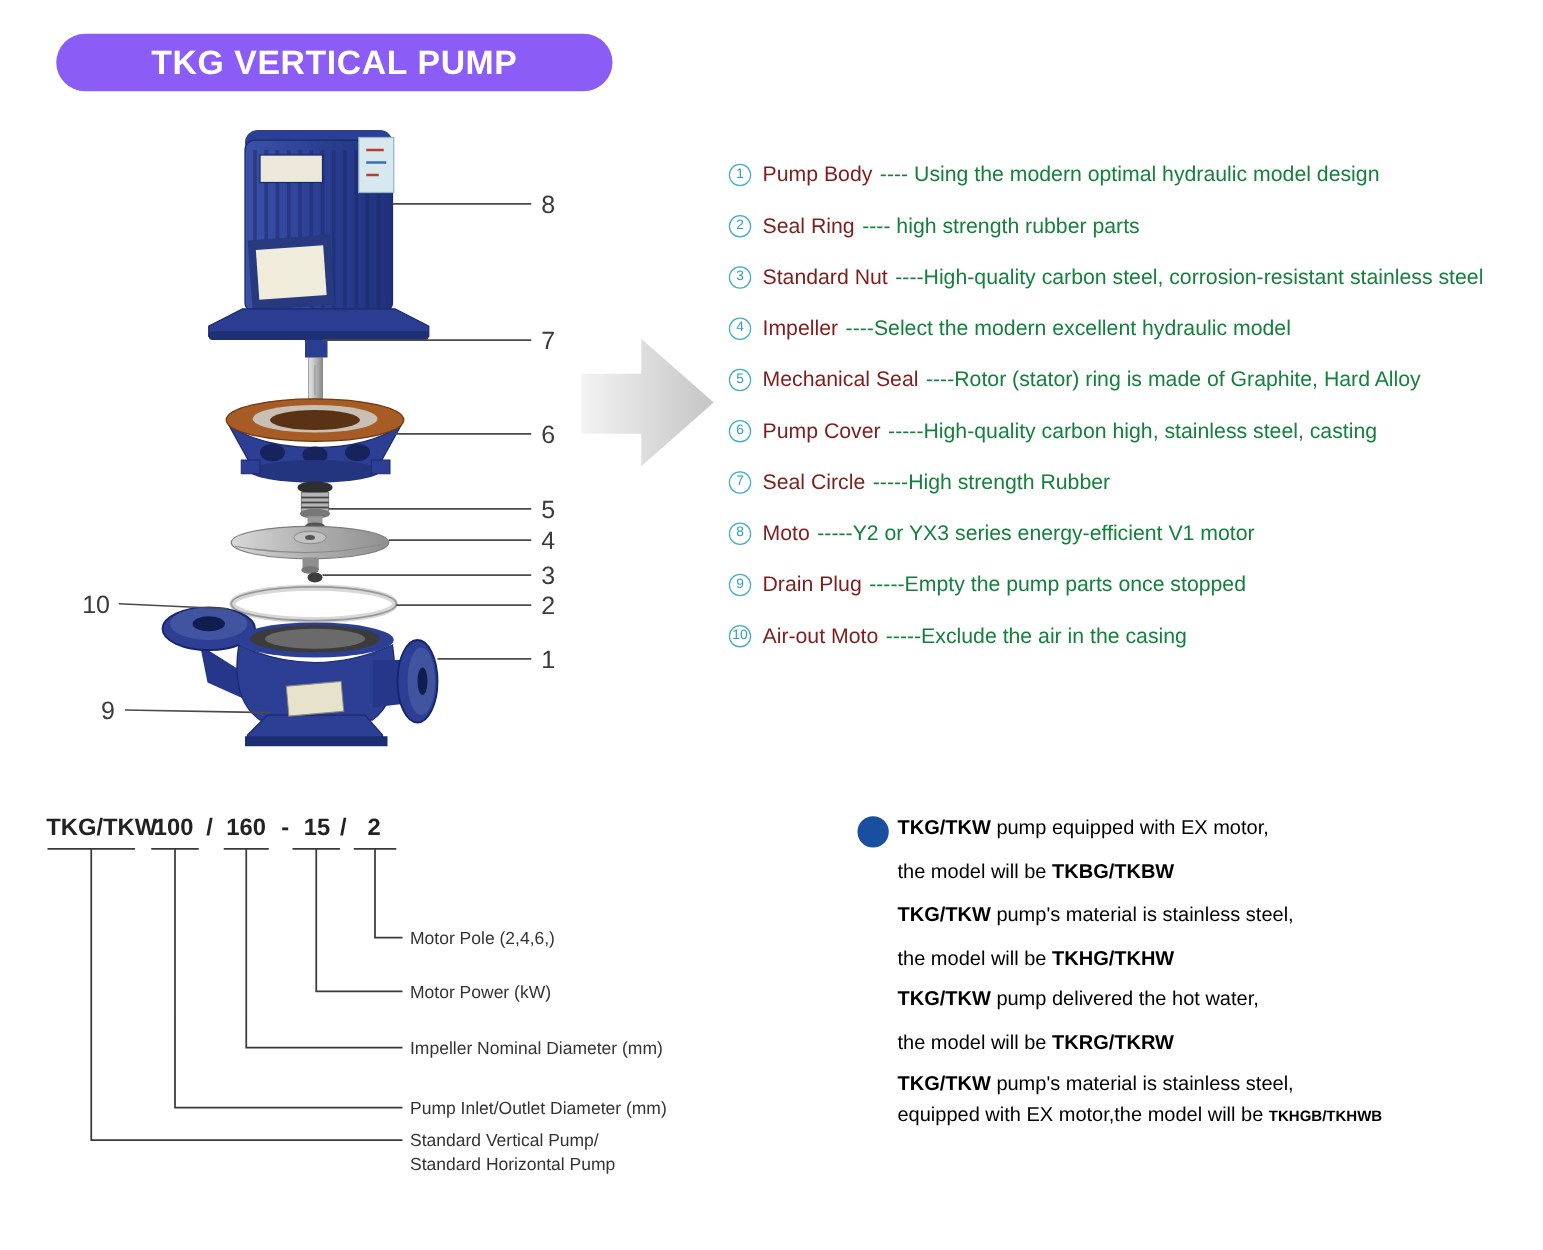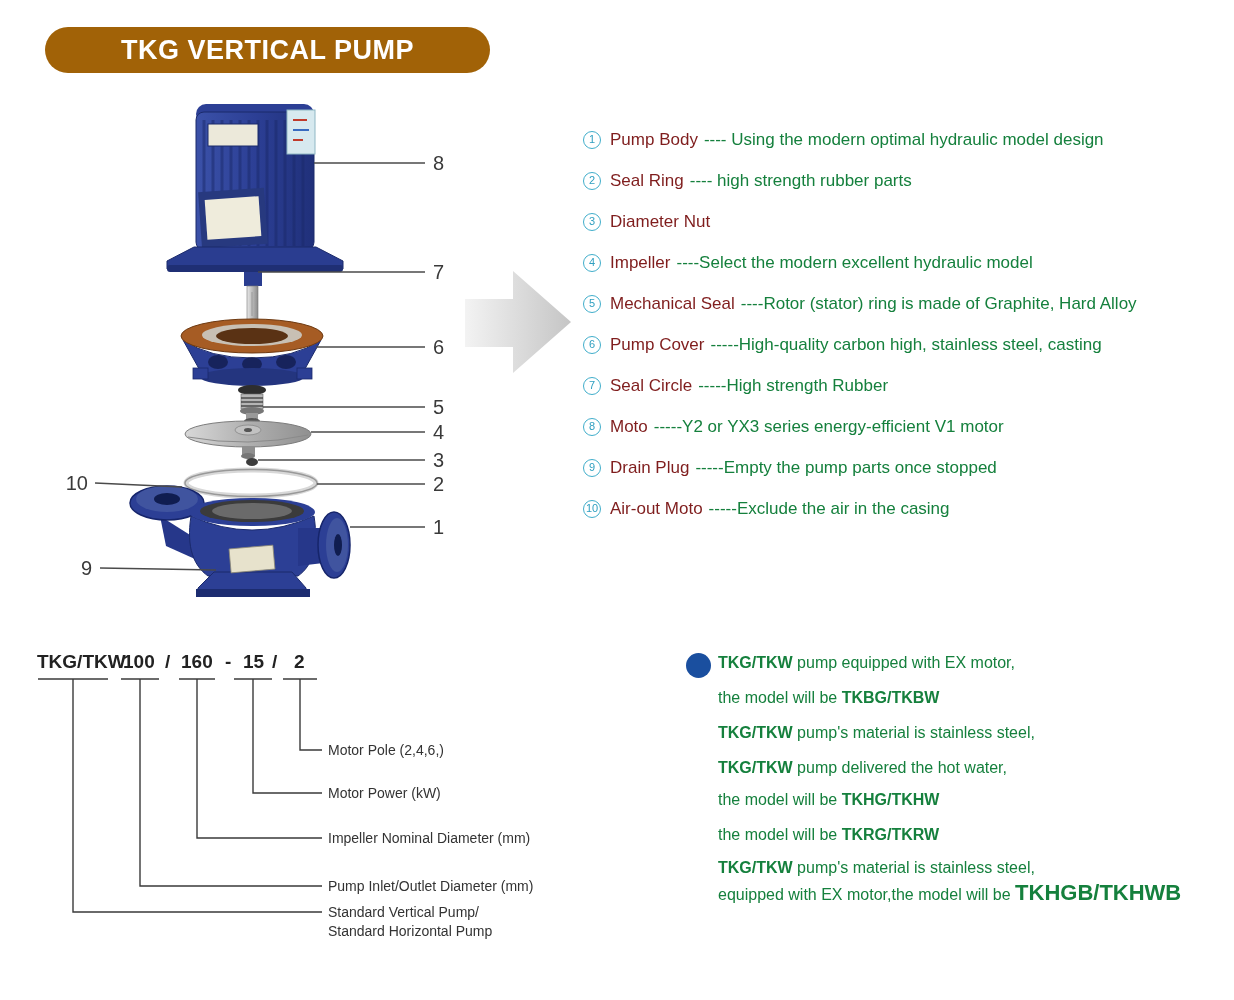--- a/index.html
+++ b/index.html
@@ -6,21 +6,21 @@
   html,body{margin:0;padding:0}
   body{
     width:1234px;height:1000px;position:relative;background:#ffffff;
     font-family:"Liberation Sans",sans-serif;overflow:hidden;color:#2b2b2b;
   }
   svg{font-family:"Liberation Sans",sans-serif}
 
   
   .banner{
     position:absolute;left:45px;top:27px;width:445px;height:46px;
-    background:#a16207;border-radius:24px;
+    background:#8b5cf6;border-radius:24px;
     display:flex;align-items:center;justify-content:center;
     color:#ffffff;font-size:27px;font-weight:bold;letter-spacing:.5px;
   }
 
   
   #diagram-svg{position:absolute;left:0;top:0;pointer-events:none}
 
   
   .parts{position:absolute;left:583px;top:119px}
   .part-item{height:41px;display:flex;align-items:center;font-size:17px;white-space:nowrap}
@@ -31,27 +31,27 @@
     display:flex;align-items:center;justify-content:center;margin-right:9px;
   }
   .pname{color:#7f1d1d;margin-right:6px}
   .pdesc{color:#15803d}
 
   
   #model-svg{position:absolute;left:0;top:630px;pointer-events:none}
 
   
   .bullet{position:absolute;left:686px;top:653px;width:25px;height:25px;border-radius:50%;background:#1a4f9f}
-  .notes{position:absolute;left:718px;top:652px;font-size:16px;color:#15803d}
+  .notes{position:absolute;left:718px;top:652px;font-size:16px;color:#000000}
   .note-line{line-height:22px;margin-bottom:13px;white-space:pre-wrap}
   .note-line:nth-child(4){margin-bottom:10px}
   .note-line:nth-child(6){margin-bottom:11px}
   .note-line:nth-child(7){margin-bottom:3px}
   .nb{font-weight:bold}
-  .nb.big{font-size:22px}
+  .nb.big{font-size:12px}
 </style>
 </head>
 <body>
 
 <div class="banner">
   <span>TKG VERTICAL PUMP</span>
 </div>
 
 <svg id="diagram-svg" width="600" height="620" viewBox="0 0 600 620">
   <defs>
@@ -206,21 +206,22 @@
     <span class="pname">Pump Body</span>
     <span class="pdesc">---- Using the modern optimal hydraulic model design</span>
   </div>
   <div class="part-item">
     <span class="pnum">2</span>
     <span class="pname">Seal Ring</span>
     <span class="pdesc">---- high strength rubber parts</span>
   </div>
   <div class="part-item">
     <span class="pnum">3</span>
-    <span class="pname">Diameter Nut</span>
+    <span class="pname">Standard Nut</span>
+    <span class="pdesc">----High-quality carbon steel, corrosion-resistant stainless steel</span>
   </div>
   <div class="part-item">
     <span class="pnum">4</span>
     <span class="pname">Impeller</span>
     <span class="pdesc">----Select the modern excellent hydraulic model</span>
   </div>
   <div class="part-item">
     <span class="pnum">5</span>
     <span class="pname">Mechanical Seal</span>
     <span class="pdesc">----Rotor (stator) ring is made of Graphite, Hard Alloy</span>
@@ -283,18 +284,18 @@
     <text x="328" y="287">Standard Vertical Pump/</text>
     <text x="328" y="306">Standard  Horizontal Pump</text>
   </g>
 </svg>
 
 <div class="bullet"></div>
 <div class="notes">
   <div class="note-line"><span></span><span class="nb">TKG/TKW</span><span> pump equipped with EX motor,</span></div>
   <div class="note-line"><span>the model will be </span><span class="nb">TKBG/TKBW</span><span></span></div>
   <div class="note-line"><span></span><span class="nb">TKG/TKW</span><span> pump's material is stainless steel,</span></div>
+  <div class="note-line"><span>the model will be </span><span class="nb">TKHG/TKHW</span><span></span></div>
   <div class="note-line"><span></span><span class="nb">TKG/TKW</span><span> pump delivered the hot water,</span></div>
-  <div class="note-line"><span>the model will be </span><span class="nb">TKHG/TKHW</span><span></span></div>
   <div class="note-line"><span>the model will be </span><span class="nb">TKRG/TKRW</span><span></span></div>
   <div class="note-line"><span></span><span class="nb">TKG/TKW</span><span> pump's material is stainless steel,</span></div>
   <div class="note-line"><span>equipped with EX motor,the model will be </span><span class="nb big">TKHGB/TKHWB</span><span></span></div>
 </div>
 
 </body></html>

